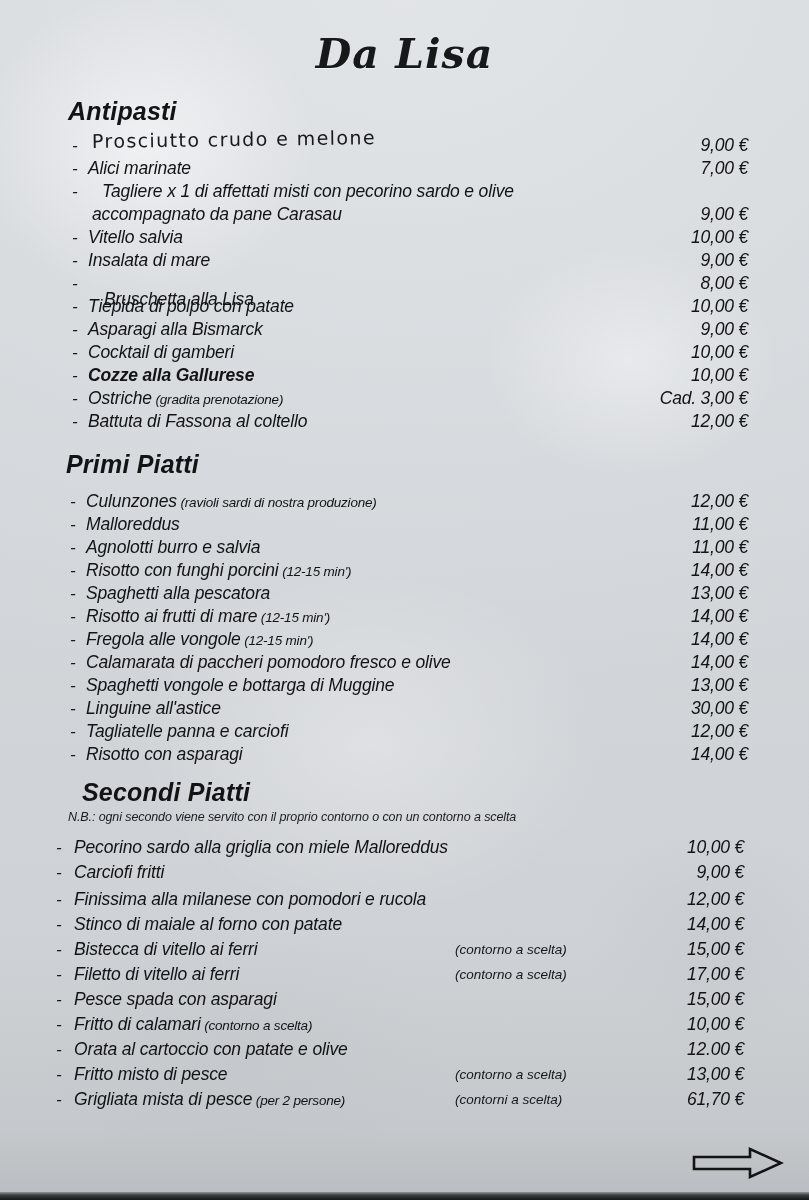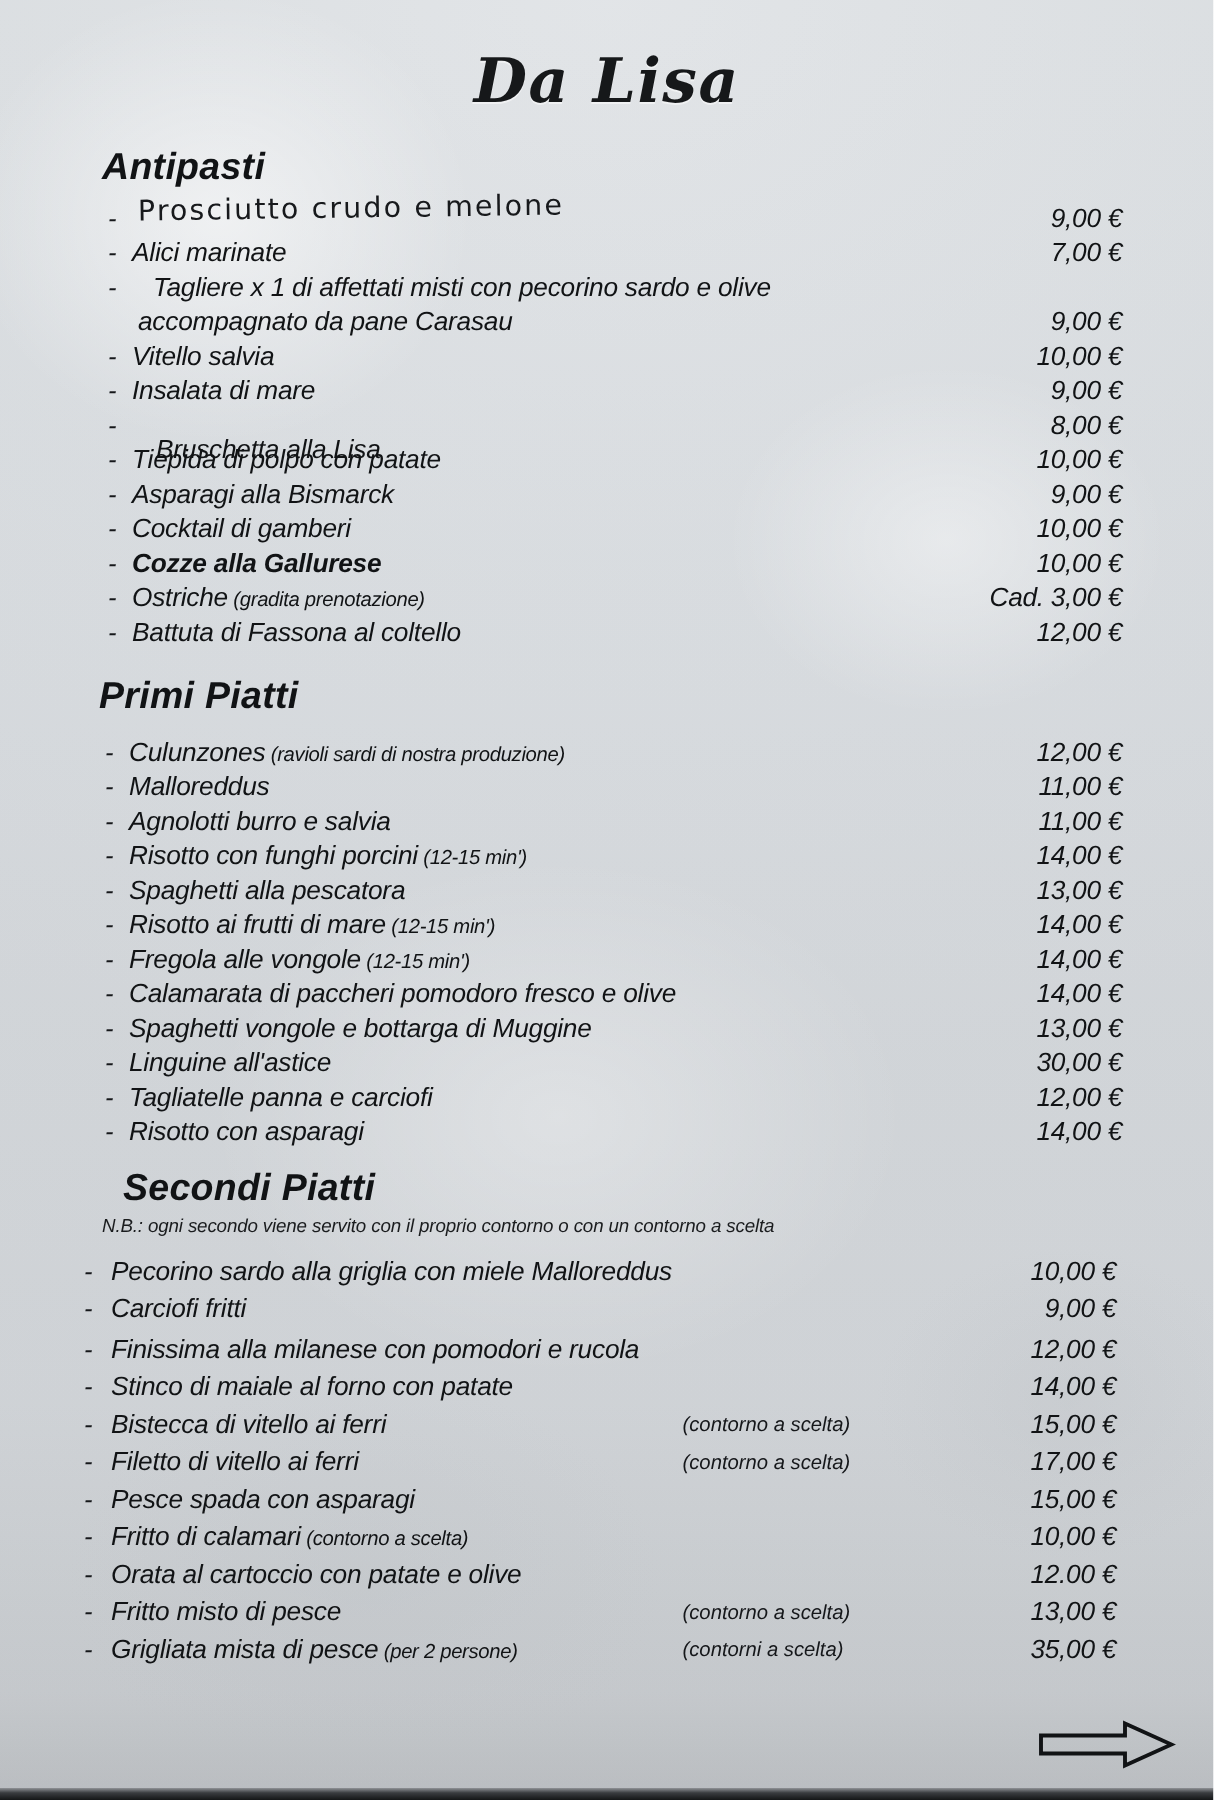--- a/index.html
+++ b/index.html
@@ -278,21 +278,21 @@
       <div class="bullet" style="left: 56px; top: 1038px;">-</div>
       <div class="item-name" style="left: 74px; top: 1038px;"><span>Orata al cartoccio con patate e olive</span></div>
       <div class="price" style="left: 544px; width: 200px; top: 1038px;">12.00 €</div>
       <div class="bullet" style="left: 56px; top: 1063px;">-</div>
       <div class="item-name" style="left: 74px; top: 1063px;"><span>Fritto misto di pesce</span></div>
       <div class="item-note" style="left: 455px; top: 1063px;">(contorno a scelta)</div>
       <div class="price" style="left: 544px; width: 200px; top: 1063px;">13,00 €</div>
       <div class="bullet" style="left: 56px; top: 1088px;">-</div>
       <div class="item-name" style="left: 74px; top: 1088px;"><span>Grigliata mista di pesce</span><span class="item-sub"> (per 2 persone)</span></div>
       <div class="item-note" style="left: 455px; top: 1088px;">(contorni a scelta)</div>
-      <div class="price" style="left: 544px; width: 200px; top: 1088px;">35,00 €</div>
+      <div class="price" style="left: 544px; width: 200px; top: 1088px;">61,70 €</div>
     </div>
 
   <svg id="turn-arrow" viewBox="0 0 92 34">
     <polygon points="2,11 58,11 58,3 89,17 58,31 58,23 2,23" fill="none" stroke="#111315" stroke-width="2.6" stroke-linejoin="miter"></polygon>
   </svg>
 
   <div id="bottom-edge"></div>
 </div>
 
 </body></html>

